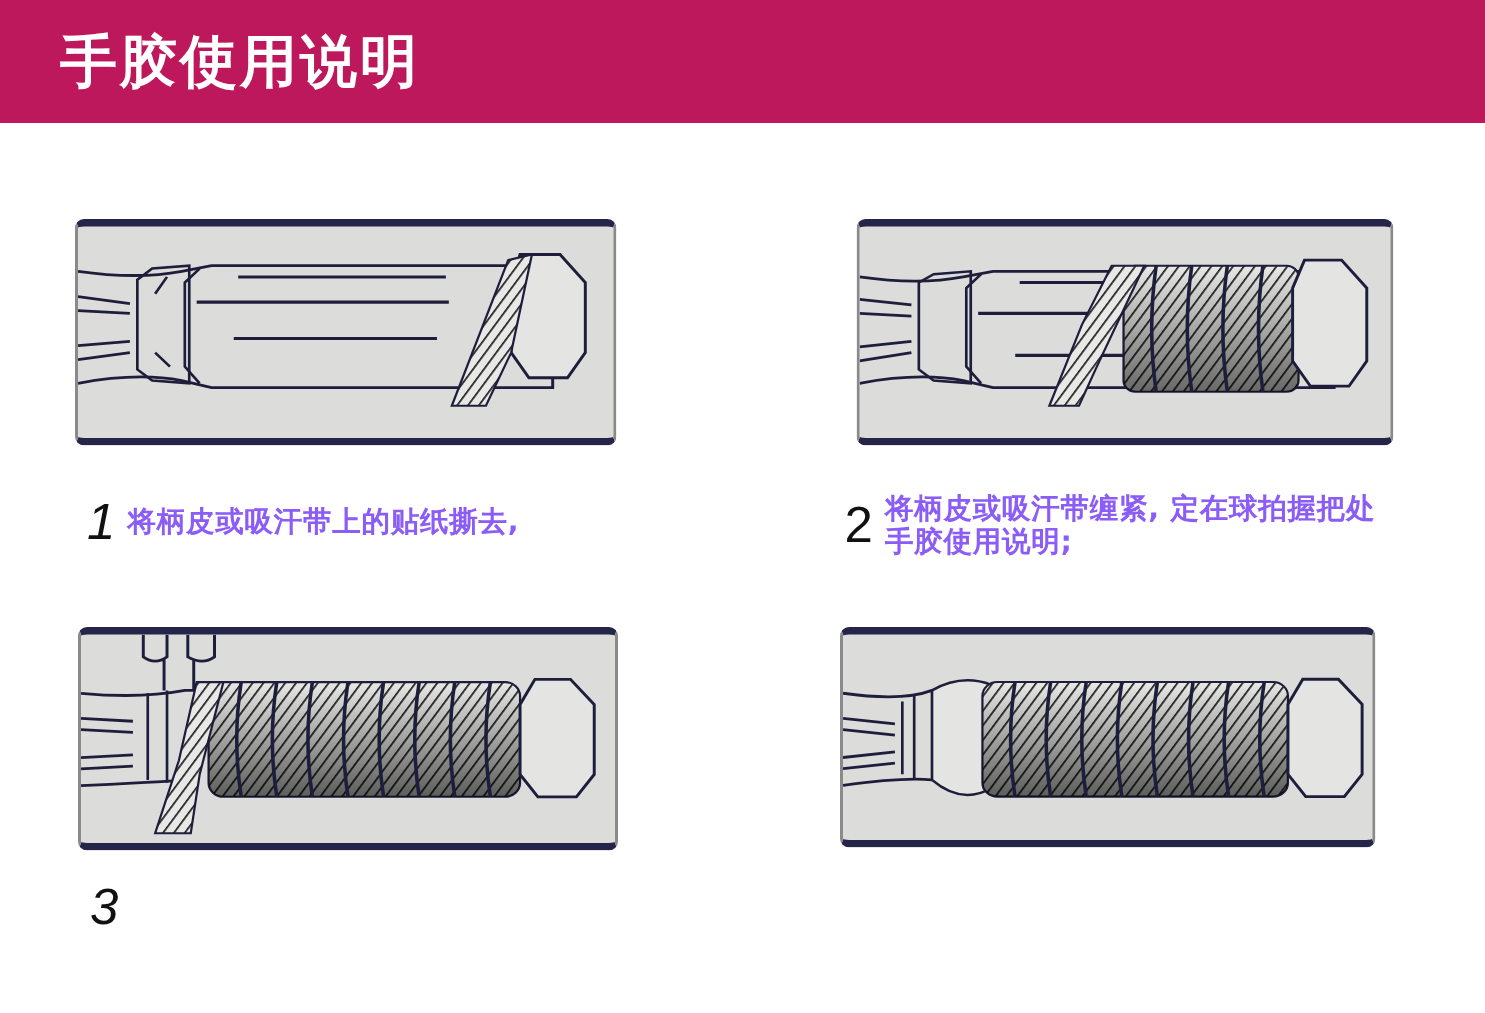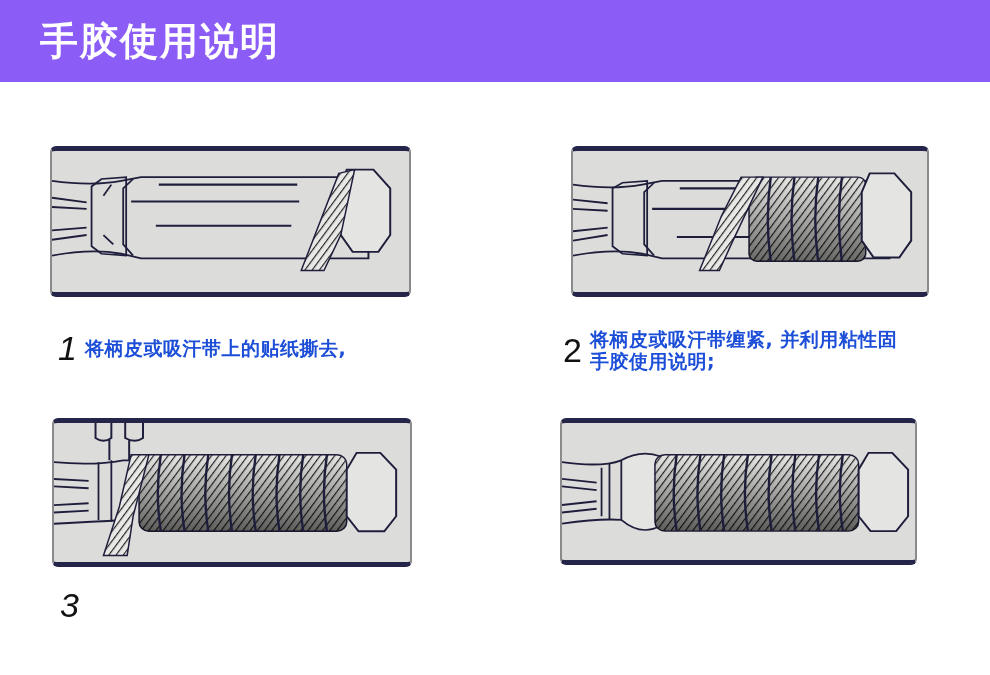--- a/index.html
+++ b/index.html
@@ -1,41 +1,41 @@
 <!DOCTYPE html>
 <html><head>
   <meta charset="utf-8">
   <style>
     html, body { margin: 0; padding: 0; }
     body {
       width: 990px; height: 675px; background: #ffffff; position: relative; overflow: hidden;
       font-family: "DejaVu Sans", "Liberation Sans", sans-serif;
     }
     .header {
-      position: absolute; left: 0; top: 0; width: 990px; height: 82px; background: #8b5cf6;
+      position: absolute; left: 0; top: 0; width: 990px; height: 82px; background: #be185d;
     }
     .header-title {
       position: absolute; left: 40px; top: 17px; color: #ffffff; font-size: 38px; font-weight: bold;
       letter-spacing: 2px; line-height: 48px;
     }
     .panel {
       position: absolute; background: #dcdcda; border: 2px solid #8a8a8a;
       border-top: 5px solid #25254a; border-bottom: 5px solid #25254a; border-radius: 6px;
       box-sizing: border-box; overflow: hidden;
     }
     .panel svg { position: absolute; left: 0; top: 0; width: 100%; height: 100%; }
     .step {
       position: absolute; display: flex; align-items: center;
     }
     .step-num {
       font-size: 34px; color: #111; font-style: italic; font-family: "Liberation Sans", sans-serif;
       margin-right: 8px; line-height: 40px;
     }
     .step-text {
-      font-size: 19px; color: #1d4ed8; line-height: 22px; font-weight: bold; letter-spacing: 0.5px;
+      font-size: 19px; color: #8b5cf6; line-height: 22px; font-weight: bold; letter-spacing: 0.5px;
     }
     .step-text div { white-space: nowrap; }
   </style>
 </head>
 <body>
 
 <div class="header">
   <div class="header-title">手胶使用说明</div>
 </div>
 
@@ -85,21 +85,21 @@
 <div class="step" style="left:58px; top:328px;">
   <span class="step-num">1</span>
   <div class="step-text">
     <div>将柄皮或吸汗带上的贴纸撕去,</div>
   </div>
 </div>
 
 <div class="step" style="left:563px; top:328px;">
   <span class="step-num" style="font-style:normal;">2</span>
   <div class="step-text">
-    <div>将柄皮或吸汗带缠紧, 并利用粘性固</div>
+    <div>将柄皮或吸汗带缠紧, 定在球拍握把处</div>
     <div>手胶使用说明;</div>
   </div>
 </div>
 
 <div class="panel" style="left:52px; top:418px; width:360px; height:149px;">
   <svg viewBox="0 0 360 149" preserveAspectRatio="none">
     <defs>
       <pattern id="hatch3" width="6" height="6" patternUnits="userSpaceOnUse" patternTransform="rotate(35)">
         <rect width="6" height="6" fill="#e8e8e6"></rect>
         <line x1="0" y1="0" x2="0" y2="6" stroke="#222" stroke-width="2.4"></line>

